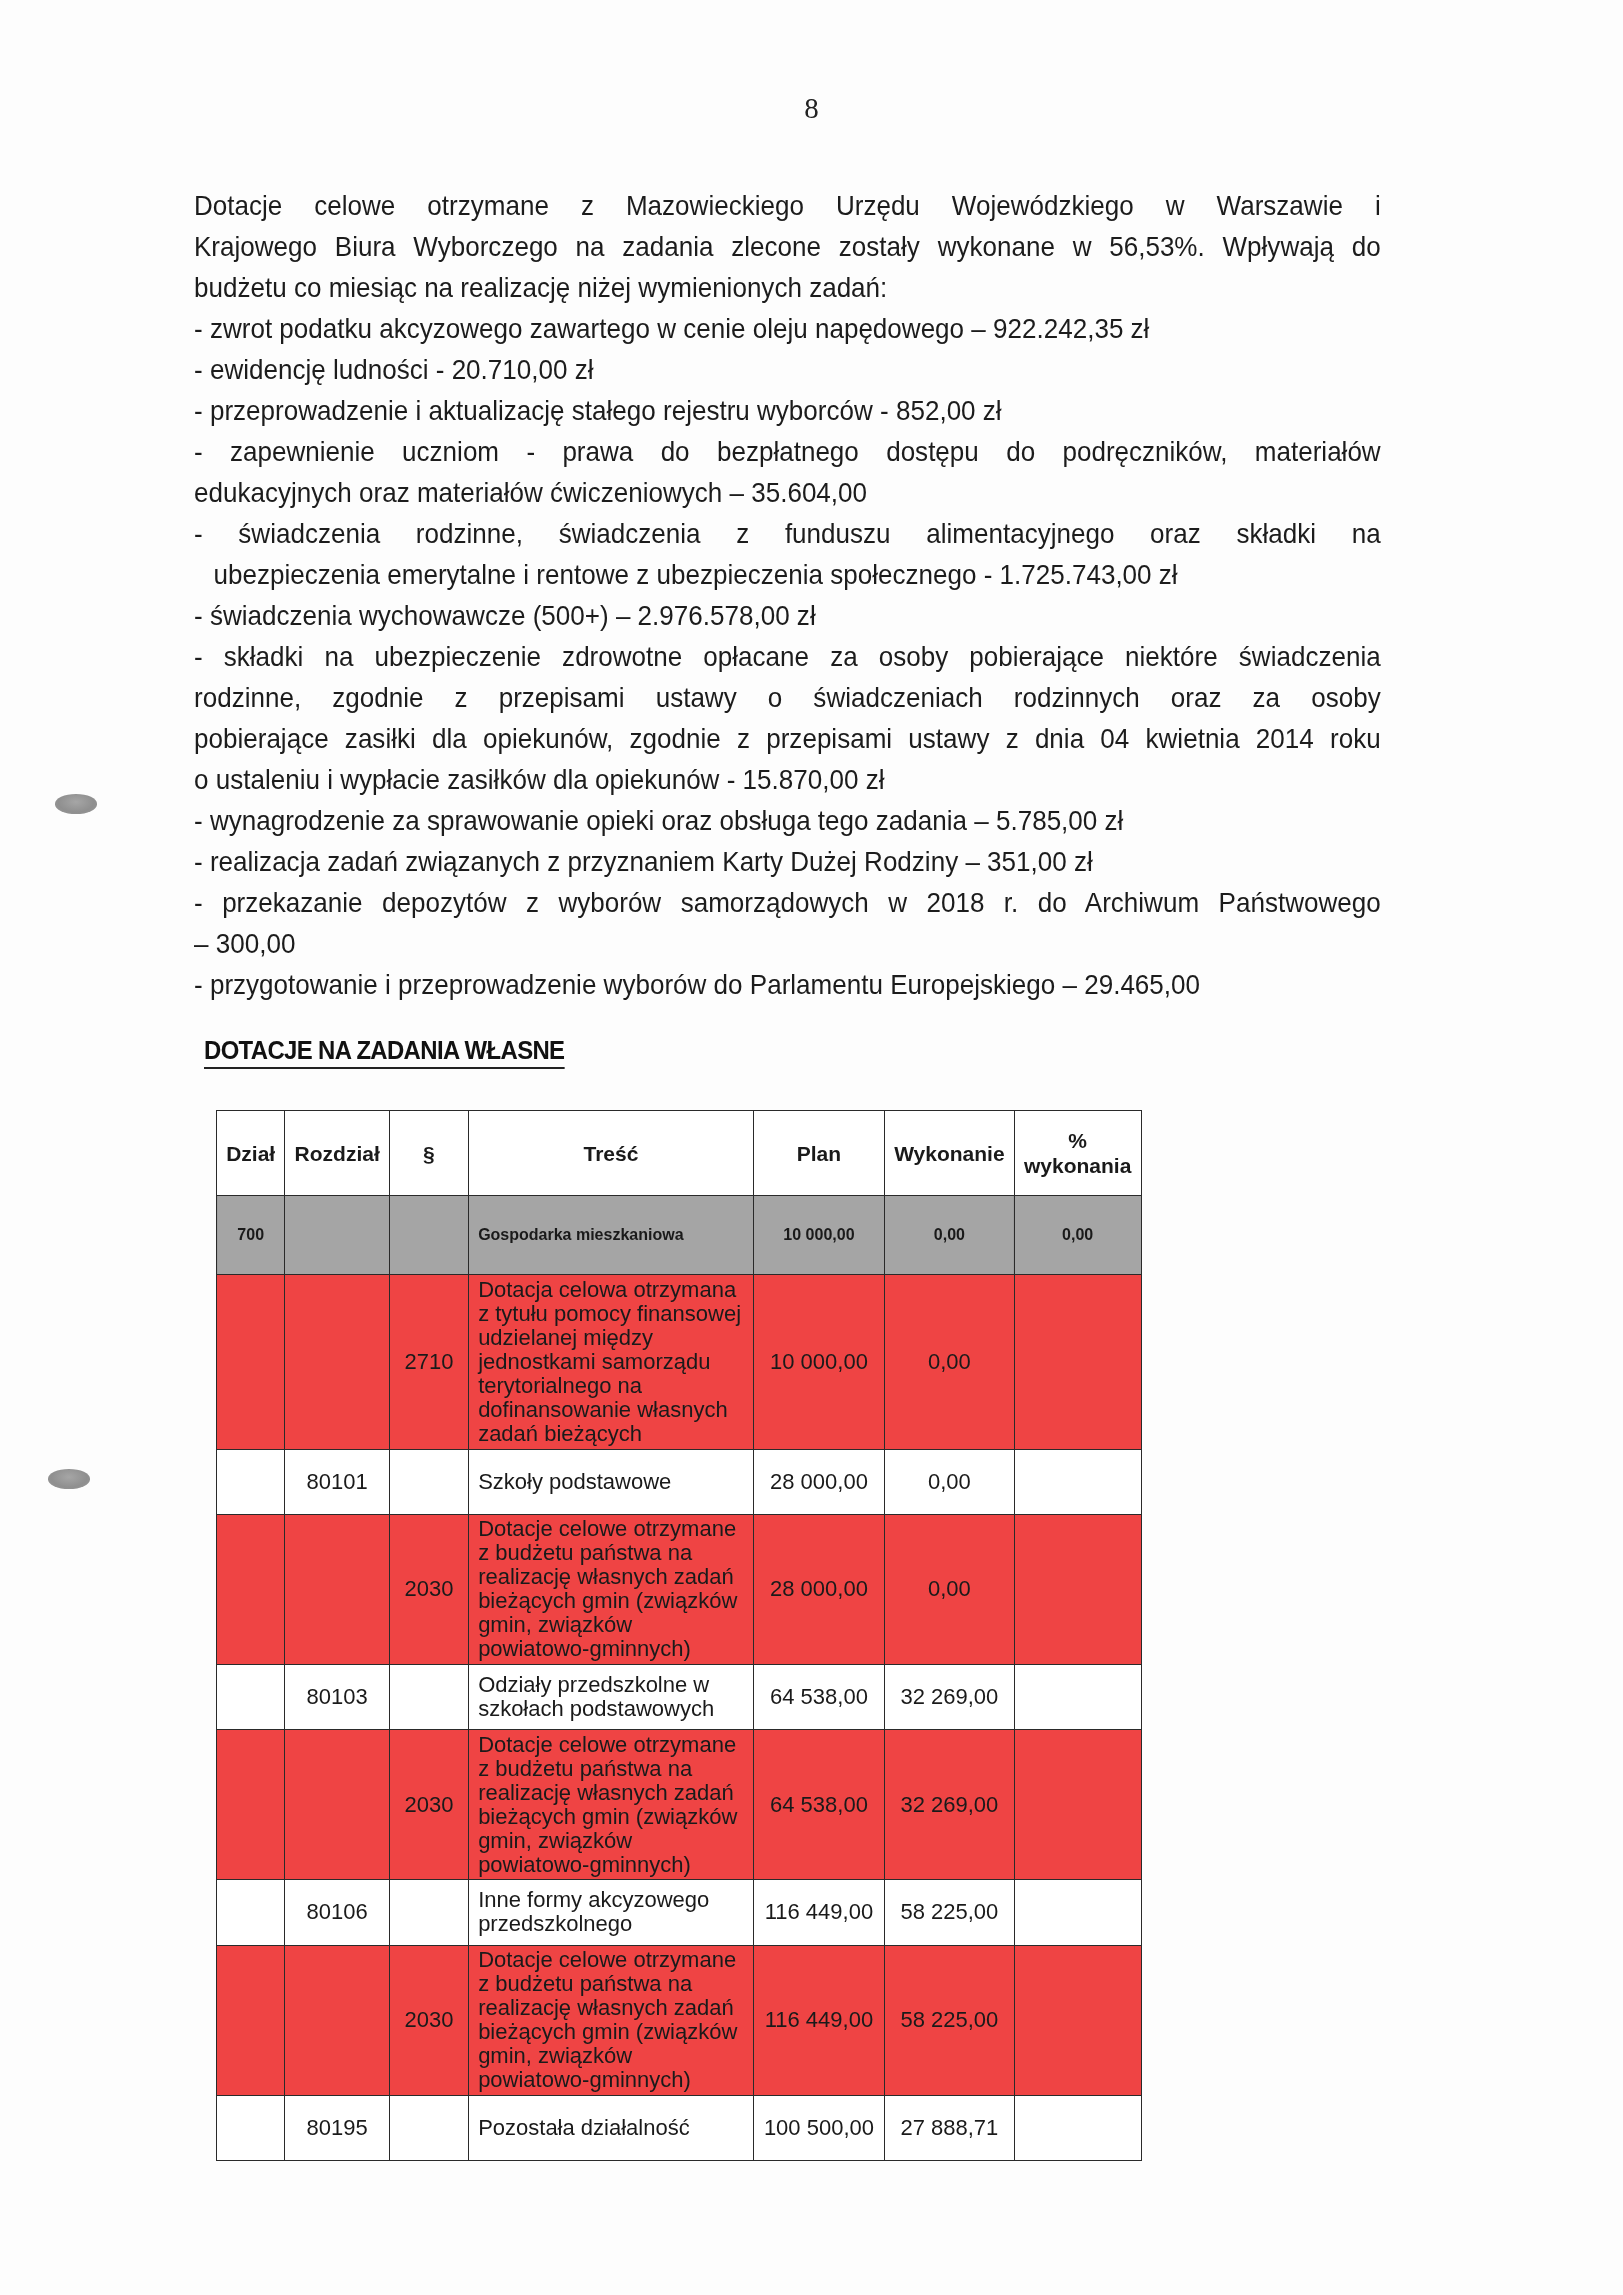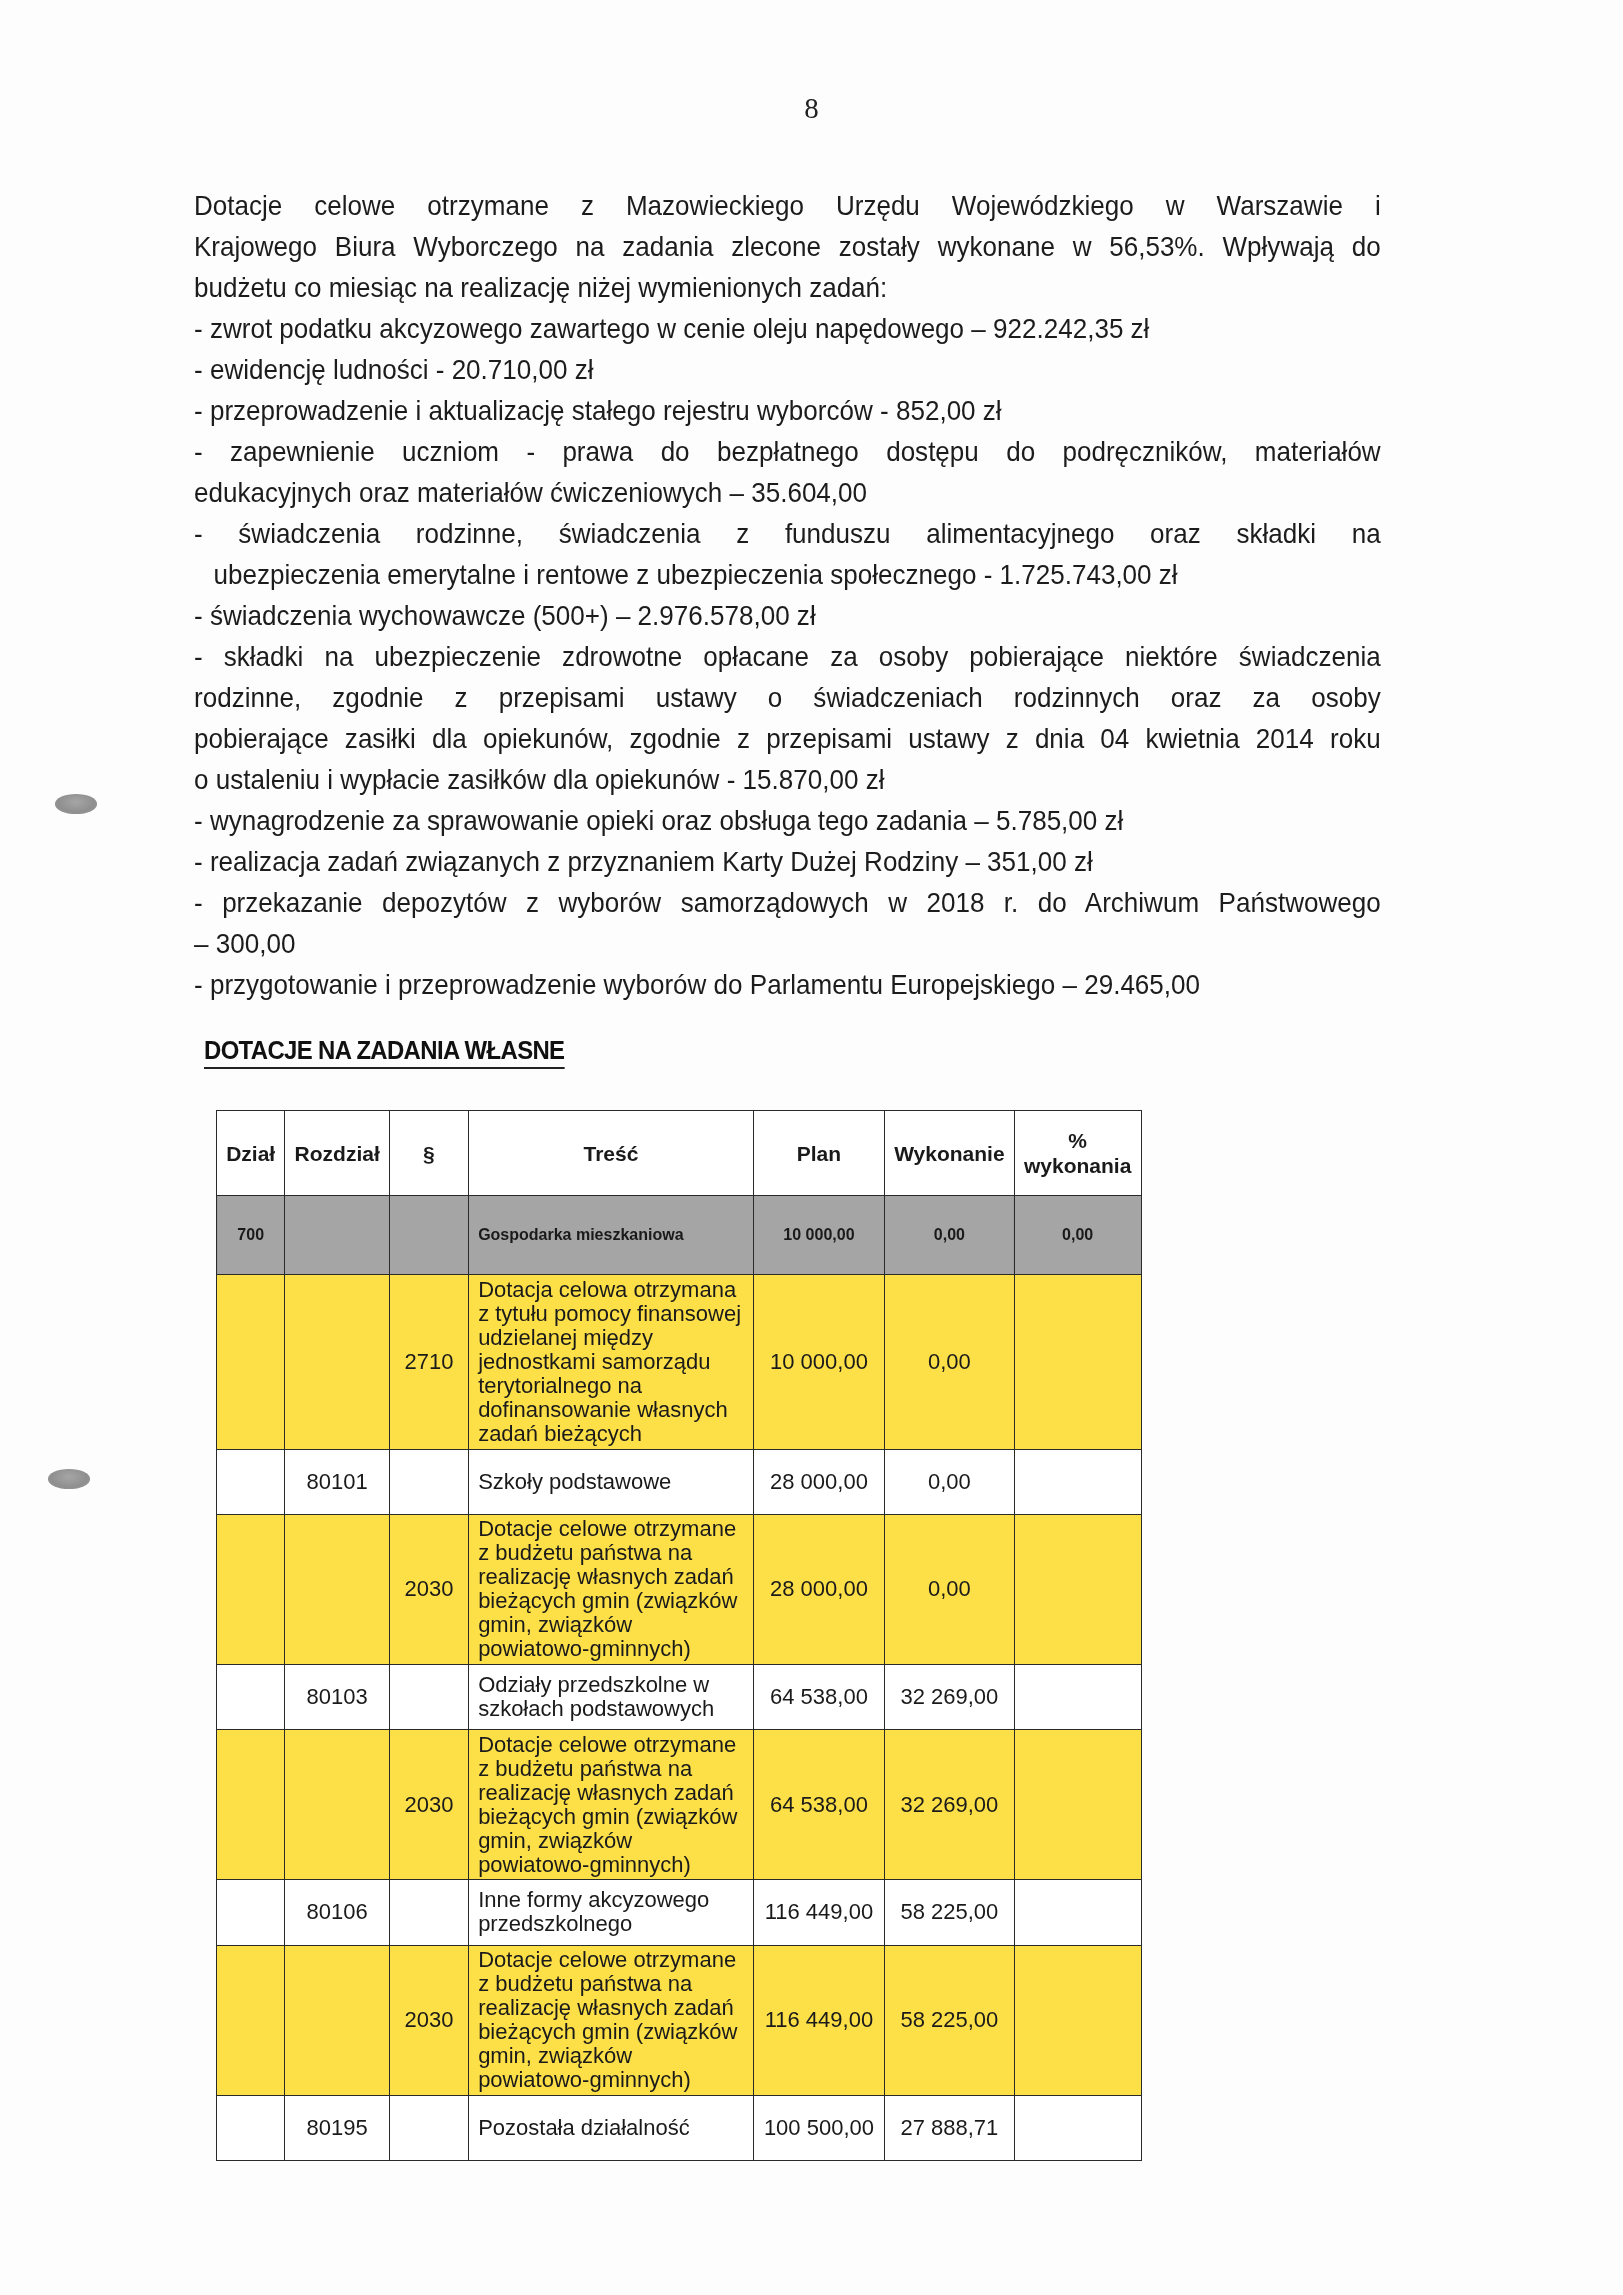--- a/index.html
+++ b/index.html
@@ -59,21 +59,21 @@
   .right { text-align: center; }
   .desc { line-height: 24px; text-align: left; }
   tr.section td {
     background-color: #a4a4a4;
     background-image:
       repeating-linear-gradient(0deg, rgba(255,255,255,0.18) 0 0.7px, transparent 0.7px 2px),
       repeating-linear-gradient(90deg, rgba(0,0,0,0.10) 0 0.7px, transparent 0.7px 2px);
     font-weight: bold; height: 73px; font-size: 16px;
   }
   tr.sub td { height: 59px; background: #fff; }
-  tr.detail td { background: #fde047; }
+  tr.detail td { background: #ef4444; }
 </style>
 </head>
 <body>
 
 <div class="page-number">8</div>
 
 <div class="punch-hole hole-1"></div>
 <div class="punch-hole hole-2"></div>
 
 <div class="body-text">

